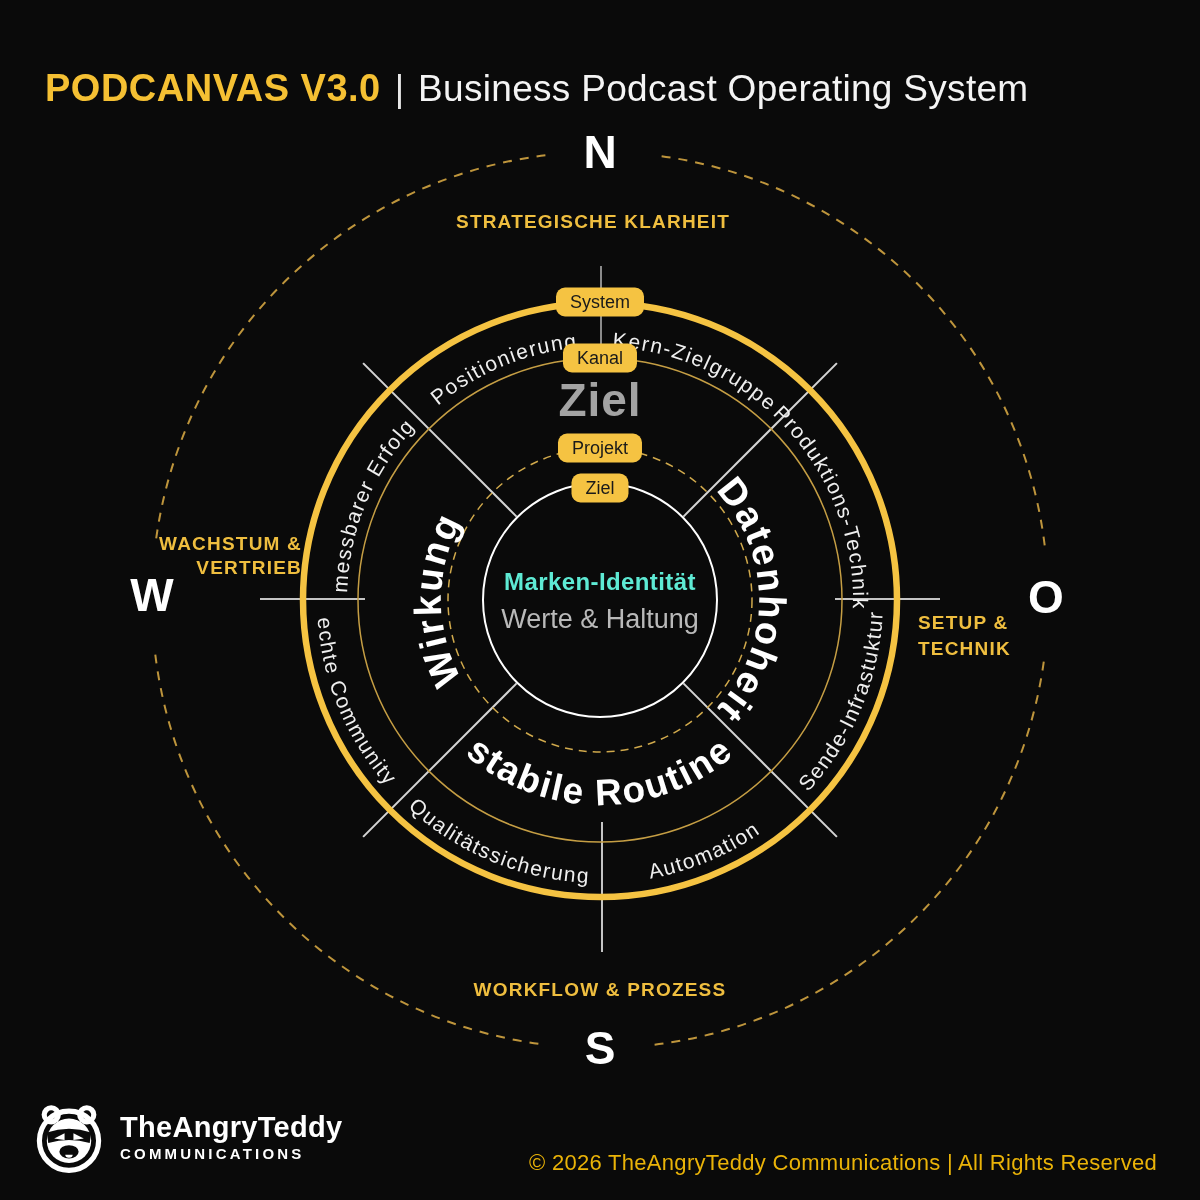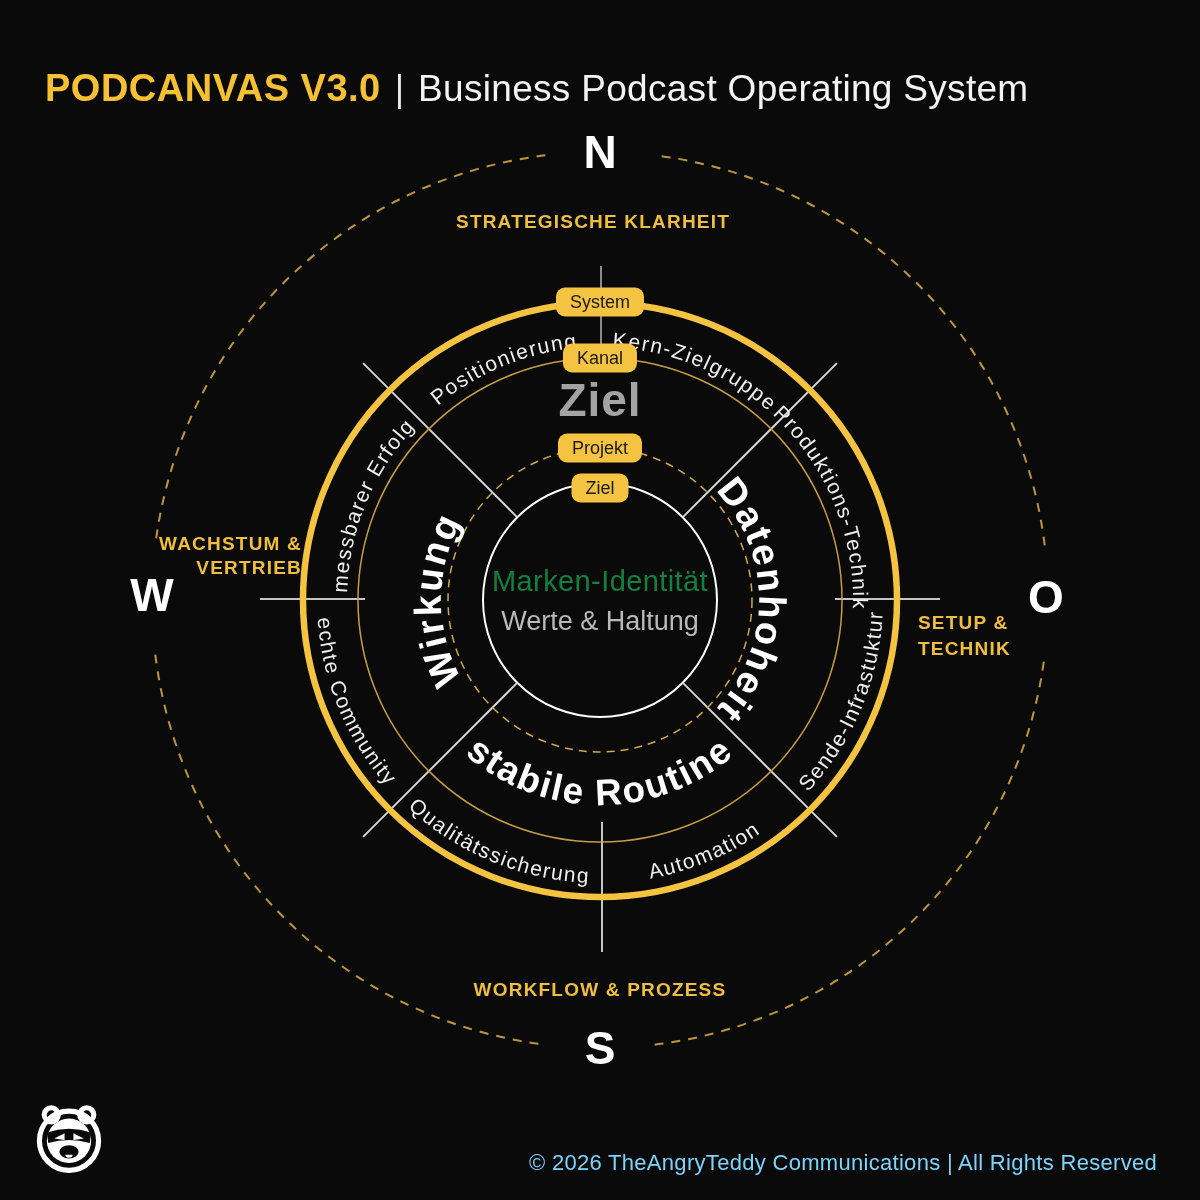--- a/index.html
+++ b/index.html
@@ -38,29 +38,29 @@
     padding:4px 14px;border-radius:9px;white-space:nowrap;
   }
   .quad-north{
     position:absolute;left:600px;top:400px;transform:translate(-50%,-50%);
     color:#a3a3a3;font-size:46px;font-weight:800;letter-spacing:1px;
   }
   .center-block{
     position:absolute;left:600px;top:601px;transform:translate(-50%,-50%);
     text-align:center;width:240px;
   }
-  .center-title{color:#15803d;font-size:29px;font-weight:400;letter-spacing:.4px;}
+  .center-title{color:#5eead4;font-size:24px;font-weight:700;letter-spacing:.4px;}
   .center-sub{color:#b9b9b9;font-size:27px;font-weight:300;margin-top:8px;}
 
   
   .logo-wrap{position:absolute;left:32px;top:1100px;display:flex;align-items:center;gap:14px;}
   .logo-text-title{color:#fff;font-size:29px;font-weight:800;letter-spacing:.3px;line-height:30px;}
   .logo-text-sub{color:#fff;font-size:15px;font-weight:700;letter-spacing:3.2px;margin-top:3px;}
   .copyright{
-    position:absolute;right:43px;top:1150px;color:#7dd3fc;font-size:22px;font-weight:300;letter-spacing:.3px;
+    position:absolute;right:43px;top:1150px;color:#eab308;font-size:22px;font-weight:300;letter-spacing:.3px;
   }
 </style>
 </head>
 <body>
 
 <div class="canvas">
 
   <div class="title-row">
     <span class="title-brand">PODCANVAS V3.0</span>
     <span class="title-sep">|</span>
@@ -151,17 +151,21 @@
       <circle cx="74" cy="20" r="13" fill="#fff"></circle>
       <circle cx="74" cy="20" r="6" fill="#0a0a0a"></circle>
       <circle cx="50" cy="55" r="40" fill="none" stroke="#fff" stroke-width="7"></circle>
       <circle cx="50" cy="55" r="30" fill="#fff"></circle>
       <path d="M 20 44 Q 50 34 80 44 L 78 58 Q 50 50 22 58 Z" fill="#0a0a0a"></path>
       <polygon points="30,52 44,45 44,54" fill="#fff"></polygon>
       <polygon points="70,52 56,45 56,54" fill="#fff"></polygon>
       <ellipse cx="50" cy="70" rx="13" ry="9" fill="#0a0a0a"></ellipse>
       <path d="M 45 74 A 5 4 0 0 0 55 74 Z" fill="#fff"></path>
     </svg>
+    <div>
+      <div class="logo-text-title">TheAngryTeddy</div>
+      <div class="logo-text-sub">COMMUNICATIONS</div>
+    </div>
   </div>
 
   <div class="copyright">© 2026 TheAngryTeddy Communications | All Rights Reserved</div>
 
 </div>
 
 </body></html>

